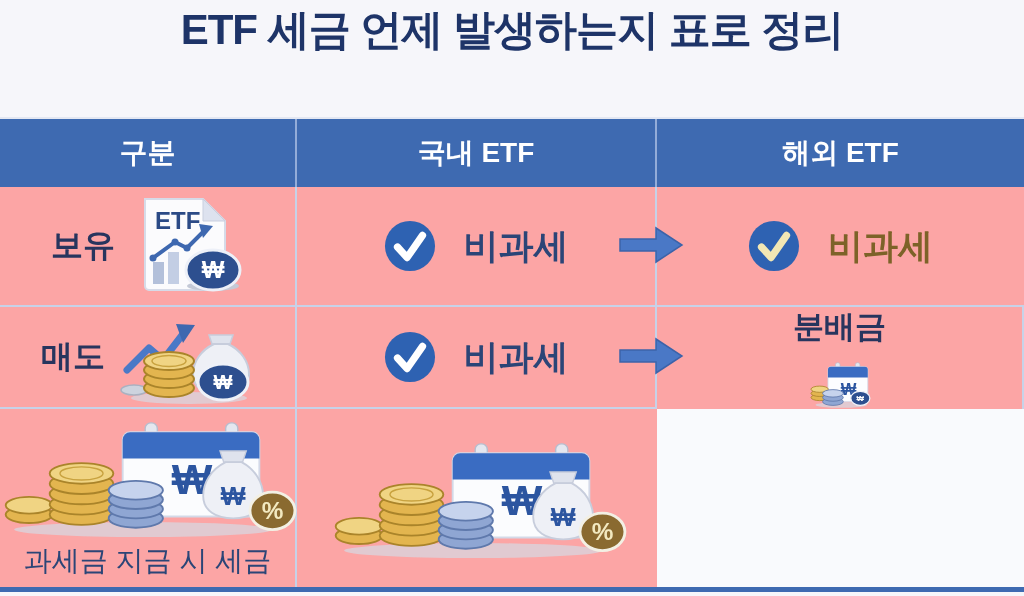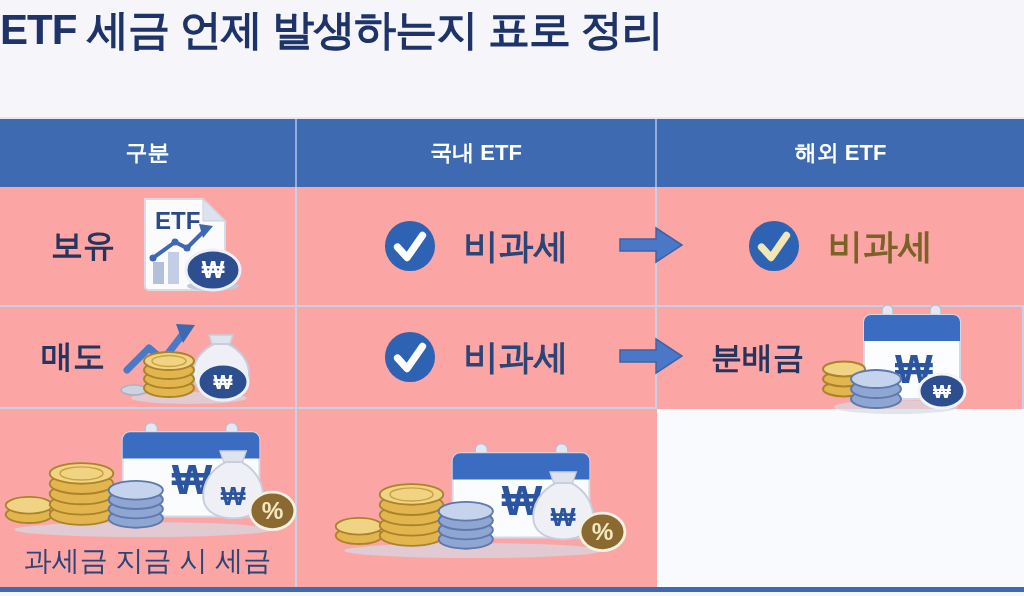--- a/index.html
+++ b/index.html
@@ -4,42 +4,42 @@
 <style>
   * { box-sizing: border-box; margin: 0; padding: 0; }
   html, body { background: #f6f6fa; }
   body { font-family: "Liberation Sans", "DejaVu Sans", sans-serif; }
   .canvas {
     position: relative; width: 1024px; height: 596px;
     background: #f6f6fa; overflow: hidden;
   }
   .title {
     position: absolute; top: 2px; left: 0; width: 100%;
-    font-size: 42px; font-weight: 800;
+    text-align: center; font-size: 42px; font-weight: 800;
     color: #1e3468; letter-spacing: -1px;
   }
   .table {
     position: absolute; top: 117px; left: 0; width: 1024px; height: 475px;
     display: grid;
     grid-template-columns: 297px 360px 367px;
     grid-template-rows: 68px 120px 102px auto;
     border-top: 2px solid #e3e7f2;
     border-bottom: 5px solid #3e6ab1;
     background: #f9fafd;
   }
   .cell {
     display: flex; align-items: center; justify-content: center;
     border-right: 2px solid #c7d2e8; border-bottom: 2px solid #c7d2e8;
     background: #fca5a5;
   }
   .cell.last-col { border-right: none; }
-  .cell.last-row { border-bottom: none; }
+  .cell.last-row { border-bottom: none; flex-direction: column; }
   .hcell {
     background: #3e6ab1; border-right: 2px solid #93acd9; border-bottom: none;
-    color: #ffffff; font-size: 22px; font-weight: bold;
+    color: #ffffff; font-size: 28px; font-weight: bold;
   }
   .hcell.last-col { border-right: none; }
   .rowlabel { font-size: 32px; font-weight: bold; color: #27355e; }
   .rowlabel-multi {
     font-size: 31px; font-weight: bold; color: #27355e;
     text-align: center; line-height: 1.3;
   }
   .status { font-size: 35px; font-weight: bold; }
   .status.navy { color: #2b4577; }
   .status.bronze { color: #7d6228; }

